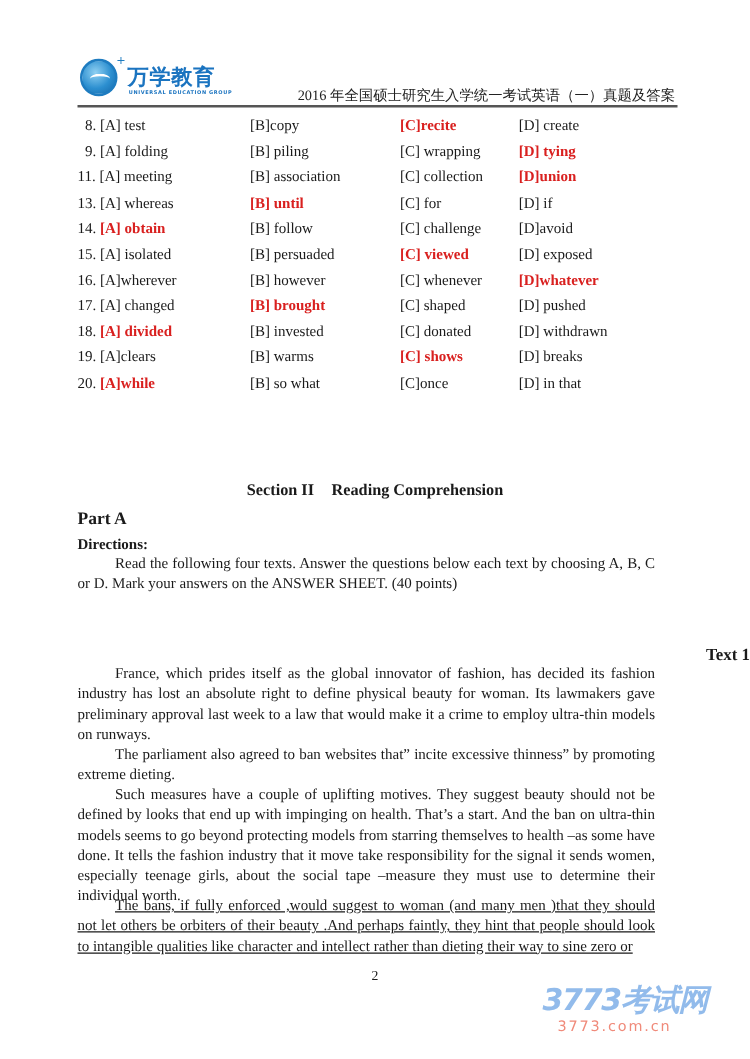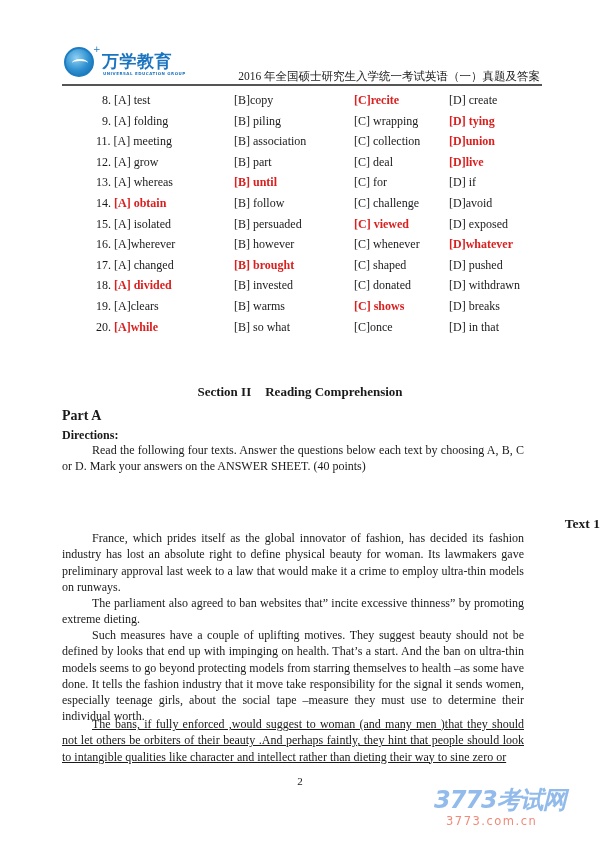--- a/index.html
+++ b/index.html
@@ -14,21 +14,21 @@
   .logo-circle::after { content: ""; position: absolute; left: 6px; top: 10px; width: 16px; height: 6px;
                  border-top: 2px solid #fff; border-radius: 50%; }
   .logo-plus { position: absolute; left: 31px; top: 0px; font-size: 9px; color: #1e7cc0; font-family: "DejaVu Sans", sans-serif; }
   .logo-text { position: absolute; left: 40px; top: 6px; font-family: "DejaVu Sans", sans-serif;
                font-weight: bold; font-size: 17px; color: #1b74c0; letter-spacing: 0.5px; }
   .logo-sub { position: absolute; left: 41px; top: 27px; font-family: "DejaVu Sans", sans-serif;
               font-size: 4px; color: #1b74c0; letter-spacing: 0.5px; font-weight: bold; }
   .header-title { position: absolute; right: 2px; top: 25px; font-size: 11.5px; color: #222; }
   .header-rule { position: absolute; left: 0; top: 40px; width: 480px; height: 2px; background: #555; }
 
-  .answers { position: absolute; left: 62px; top: 90px; width: 480px; margin-left: 34px; }
+  .answers { position: absolute; left: 62px; top: 90px; width: 480px; }
   .arow { position: relative; height: 20.6px; font-size: 12px; line-height: 20.6px; }
   .arow span { position: absolute; white-space: pre; }
   .c0 { left: 0; } .c1 { left: 138px; } .c2 { left: 258px; } .c3 { left: 353px; }
   .correct { color: #d9201f; font-weight: bold; }
 
   .section-title { position: absolute; left: 0; width: 600px; top: 384px; text-align: center;
                    font-weight: bold; font-size: 13px; }
   .section-title .gap { display: inline-block; width: 14px; }
   .part-a { position: absolute; left: 62px; top: 408px; font-weight: bold; font-size: 14px; }
   .directions-label { position: absolute; left: 62px; top: 428px; font-weight: bold; font-size: 12px; }
@@ -75,26 +75,20 @@
       <span class="c0"><span style="position: static;">  9.</span> <span style="position: static;">[A] folding</span></span>
       <span class="c1">[B] piling</span>
       <span class="c2">[C] wrapping</span>
       <span class="c3 correct">[D] tying</span>
     </div>
     <div class="arow">
       <span class="c0"><span style="position: static;">11.</span> <span style="position: static;">[A] meeting</span></span>
       <span class="c1">[B] association</span>
       <span class="c2">[C] collection</span>
       <span class="c3 correct">[D]union</span>
-    </div>
-    <div class="arow">
-      <span class="c0"><span style="position: static;">12.</span> <span style="position: static;">[A] grow</span></span>
-      <span class="c1">[B] part</span>
-      <span class="c2">[C] deal</span>
-      <span class="c3 correct">[D]live</span>
     </div>
     <div class="arow">
       <span class="c0"><span style="position: static;">13.</span> <span style="position: static;">[A] whereas</span></span>
       <span class="c1 correct">[B] until</span>
       <span class="c2">[C] for</span>
       <span class="c3">[D] if</span>
     </div>
     <div class="arow">
       <span class="c0"><span style="position: static;">14.</span> <span class="correct" style="position: static;">[A] obtain</span></span>
       <span class="c1">[B] follow</span>

